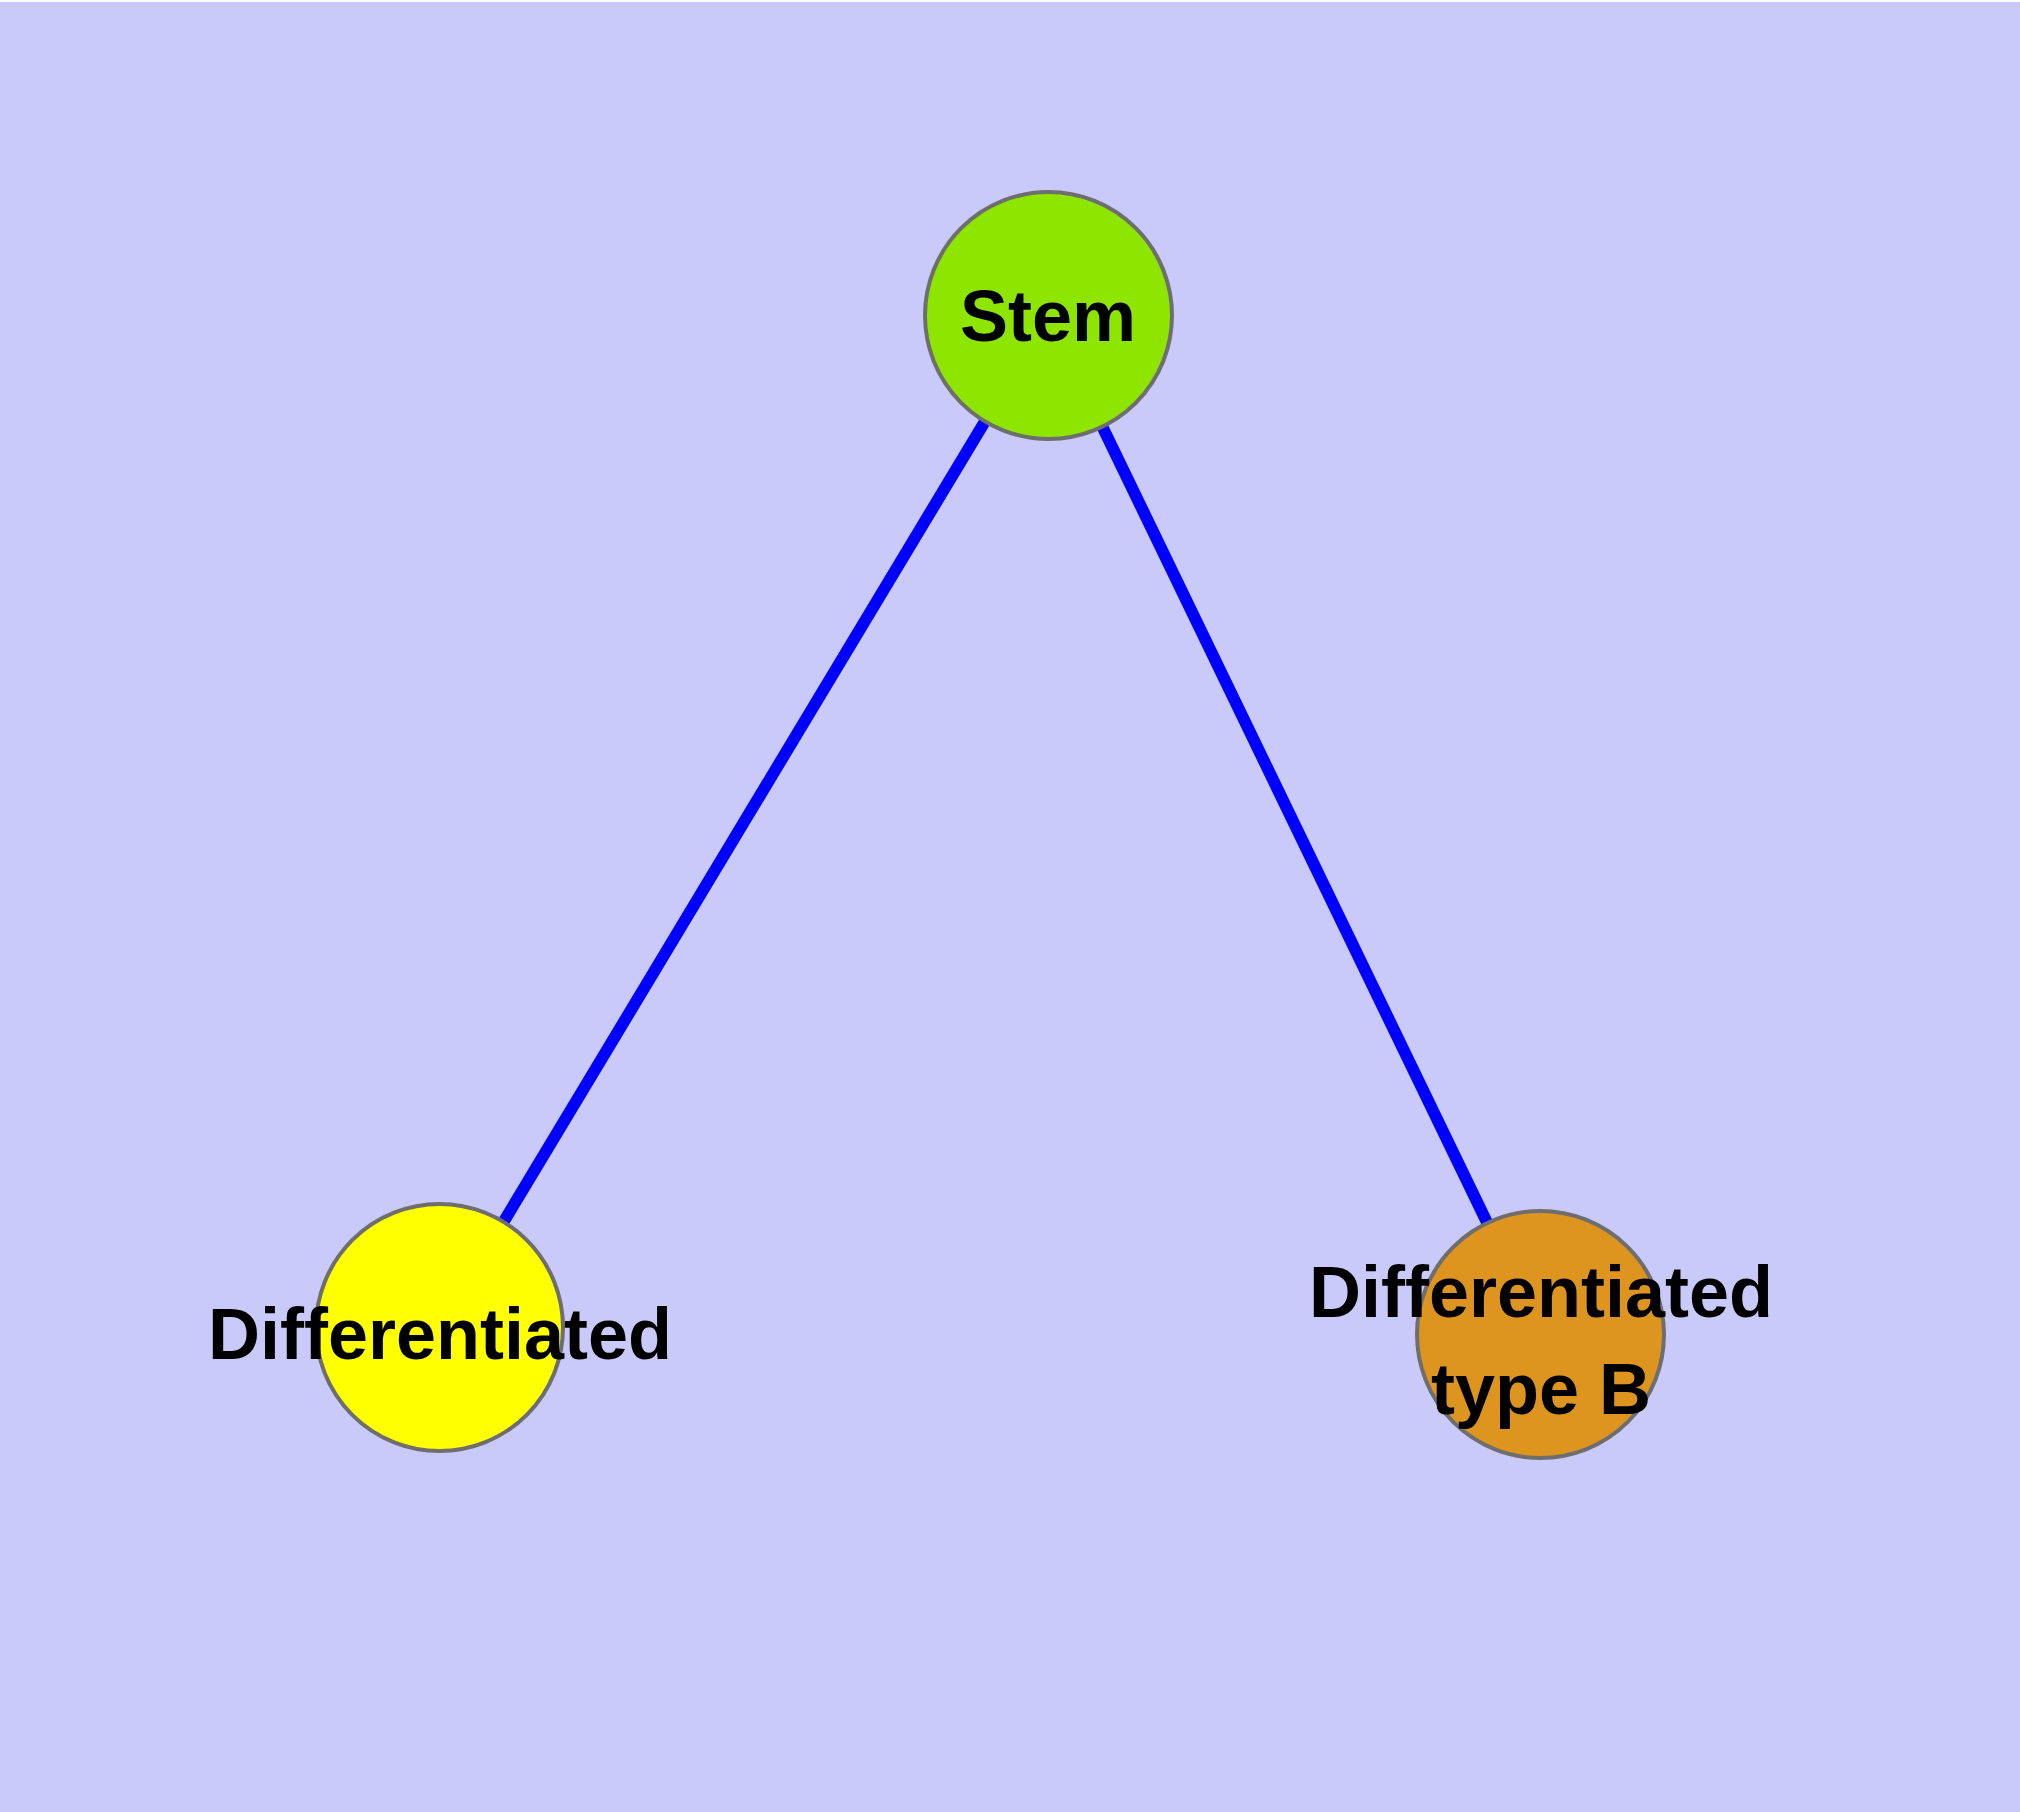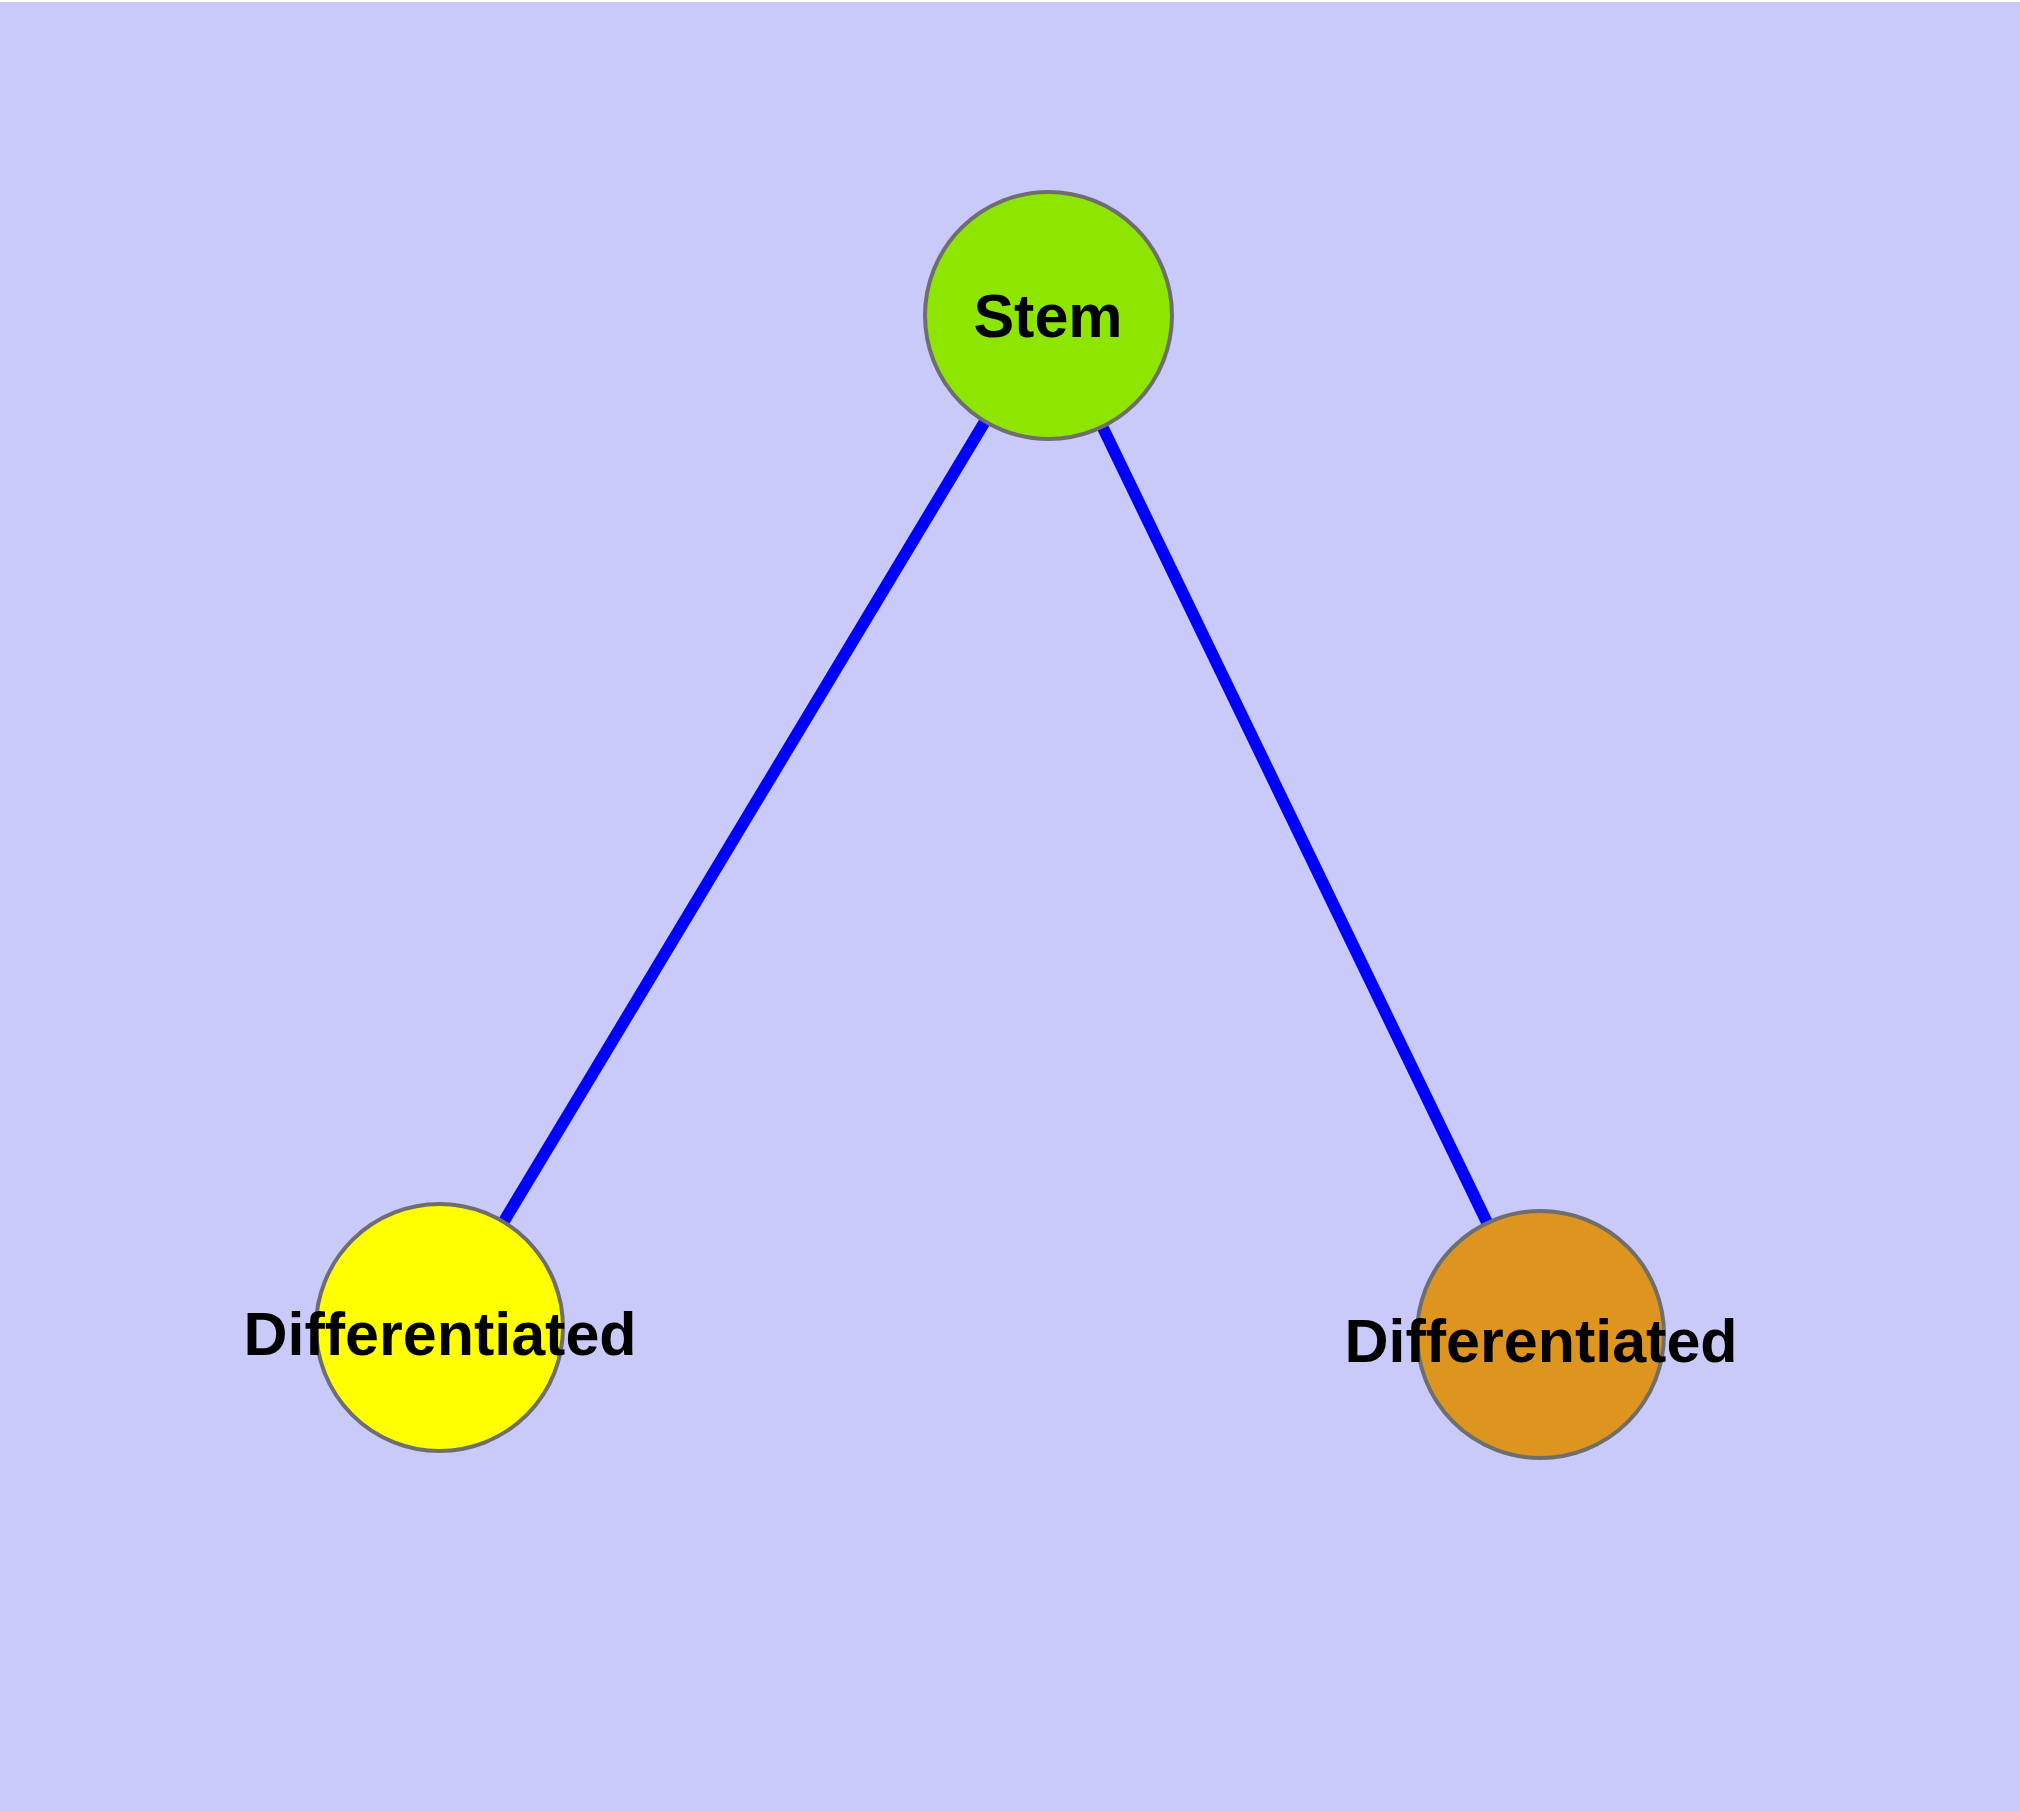--- a/index.html
+++ b/index.html
@@ -26,21 +26,21 @@
     position: absolute;
     border-style: solid;
     border-radius: 50%;
     box-sizing: border-box;
   }
   .node-label {
     position: absolute;
     transform: translate(-50%, -50%);
     font-family: "Liberation Sans", sans-serif;
     font-weight: bold;
-    font-size: 61px;
+    font-size: 72px;
     line-height: 97px;
     text-align: center;
     white-space: nowrap;
   }
 </style>
 </head>
 <body style="background: rgb(255, 255, 255);">
 
 <div class="canvas" id="canvas" style="background: rgb(202, 202, 250);">
 
@@ -54,16 +54,17 @@
   <div class="node" id="node-typeB" style="left: 1415px; top: 1207px; width: 251px; height: 251px; background: rgb(222, 149, 32); border-color: rgb(110, 110, 110); border-width: 4.2px;"></div>
 
   <div class="node-label" id="label-stem" style="left: 1048px; top: 314px; color: rgb(0, 0, 0);">Stem</div>
 
   <div class="node-label" id="label-typeA" style="left: 440px; top: 1332px; color: rgb(0, 0, 0);">
     <div>Differentiated</div>
   </div>
 
   <div class="node-label" id="label-typeB" style="left: 1541px; top: 1339px; color: rgb(0, 0, 0);">
     <div>Differentiated</div>
+    <div>type B</div>
   </div>
 
 </div>
 
 
 </body></html>

